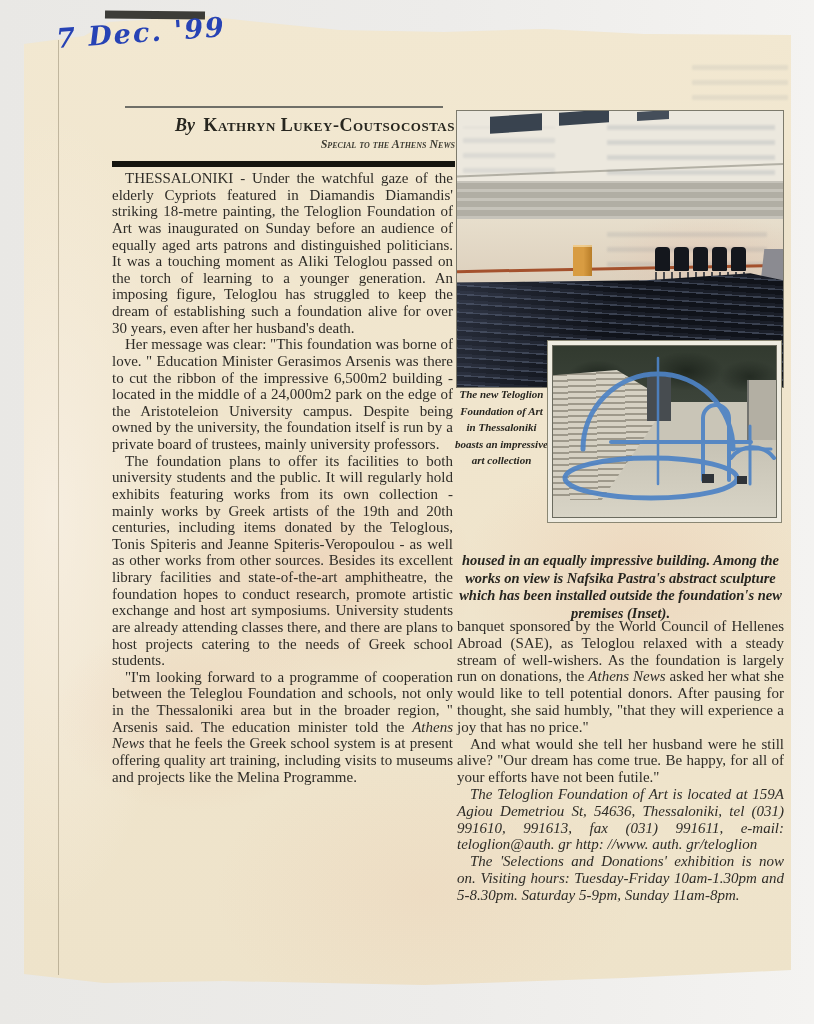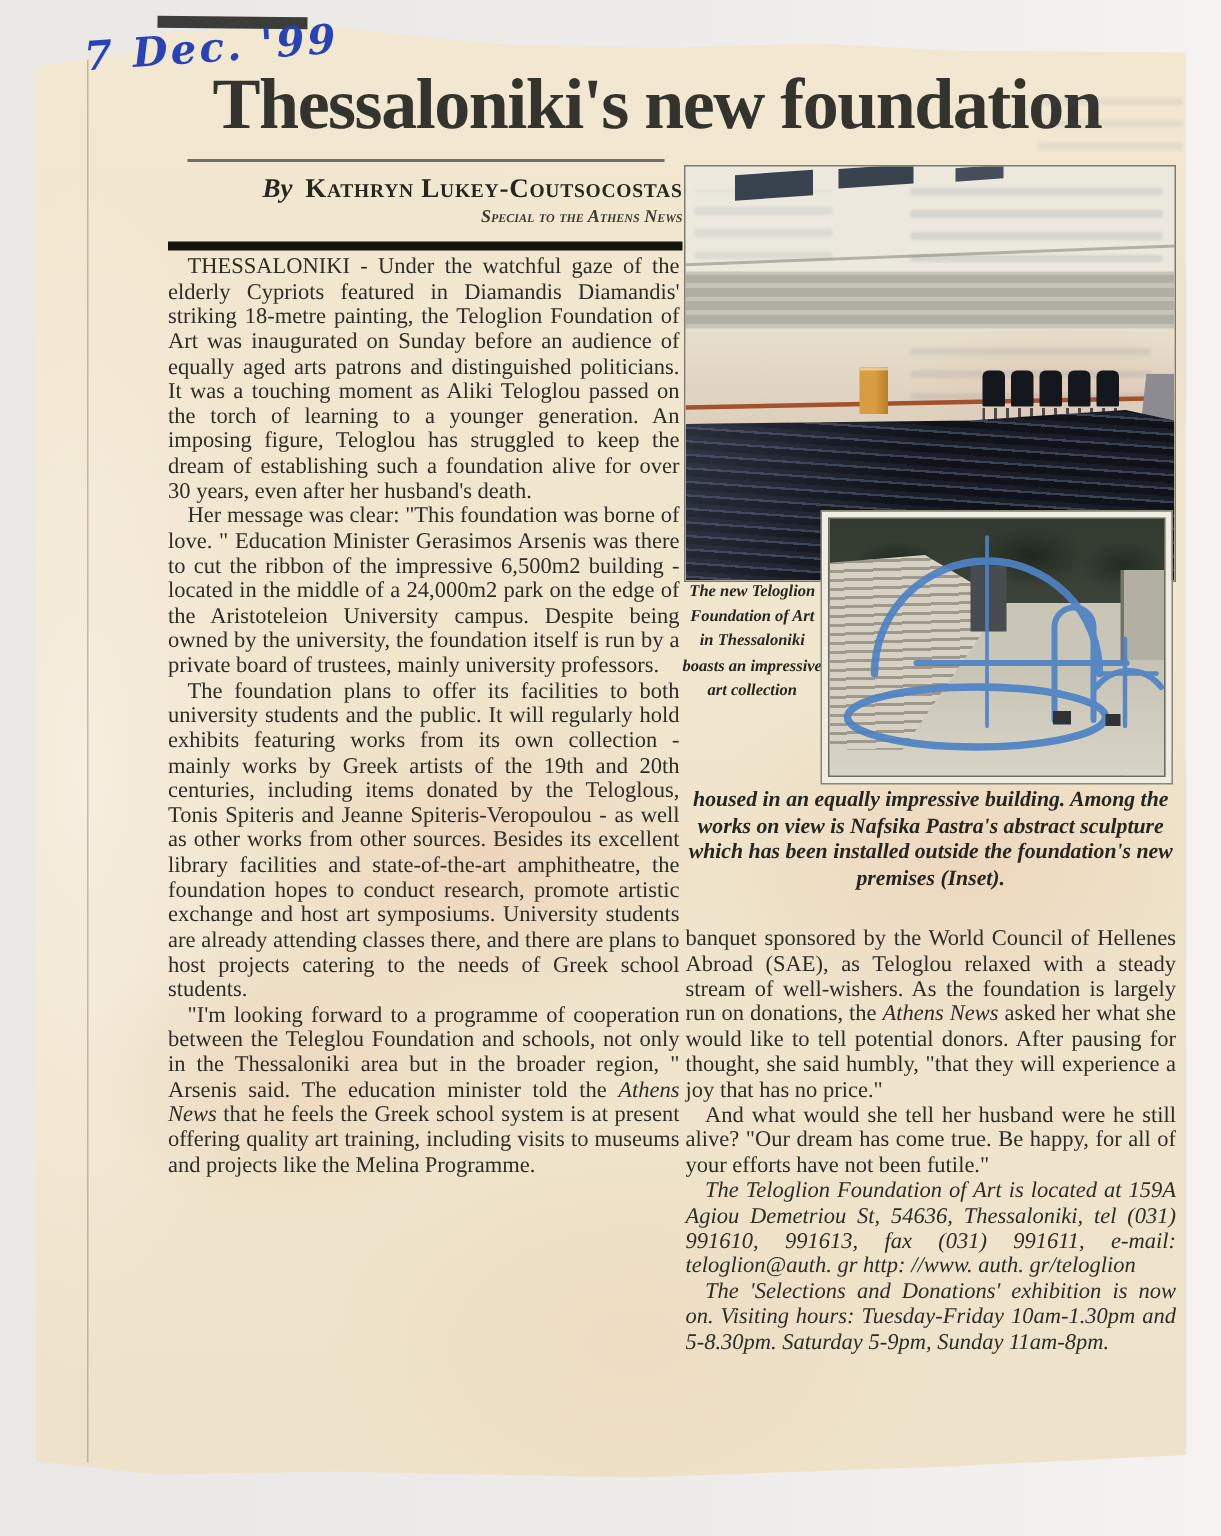--- a/index.html
+++ b/index.html
@@ -105,35 +105,34 @@
     background:linear-gradient(180deg,#c6c2b4,#d8d4c6);}
   .in-steps{position:absolute;left:0;top:14%;width:52%;height:76%;
     background:repeating-linear-gradient(178deg,#d6d1c3 0 4px,#9e998b 4px 6px);
     clip-path:polygon(0 4%,55% 0,100% 24%,42% 100%,0 100%);}
   .in-door{position:absolute;left:42%;top:18%;width:11%;height:26%;background:#474c50;}
   .in-svg{position:absolute;inset:0;width:100%;height:100%;}
   
   .caption{font-weight:700;font-style:italic;color:#26251f;}
   .caption-side{position:absolute;left:455px;top:386px;width:93px;text-align:center;
     font-size:11px;line-height:16.6px;}
-  .caption-rest{position:absolute;left:457px;top:525px;width:327px;text-align:center;
+  .caption-rest{position:absolute;left:457px;top:552px;width:327px;text-align:center;
     font-size:14.5px;line-height:17.6px;}
 </style>
 </head>
 <body>
 
 <div class="page">
 
   <div class="paper"></div>
   <div class="crease"></div>
   <div class="bar-remnant"></div>
 
   <div class="hand">7 Dec. '99</div>
 
-  <div class="headline">Thessaloniki's new foundation</div>
 
   <div class="byline-wrap">
     <div class="byline-rule"></div>
     <div class="byline">
       <span class="prefix">By</span>
       <span class="name">Kathryn Lukey-Coutsocostas</span>
     </div>
     <div class="tagline">Special to the Athens News</div>
     <div class="thick-bar"></div>
   </div>

